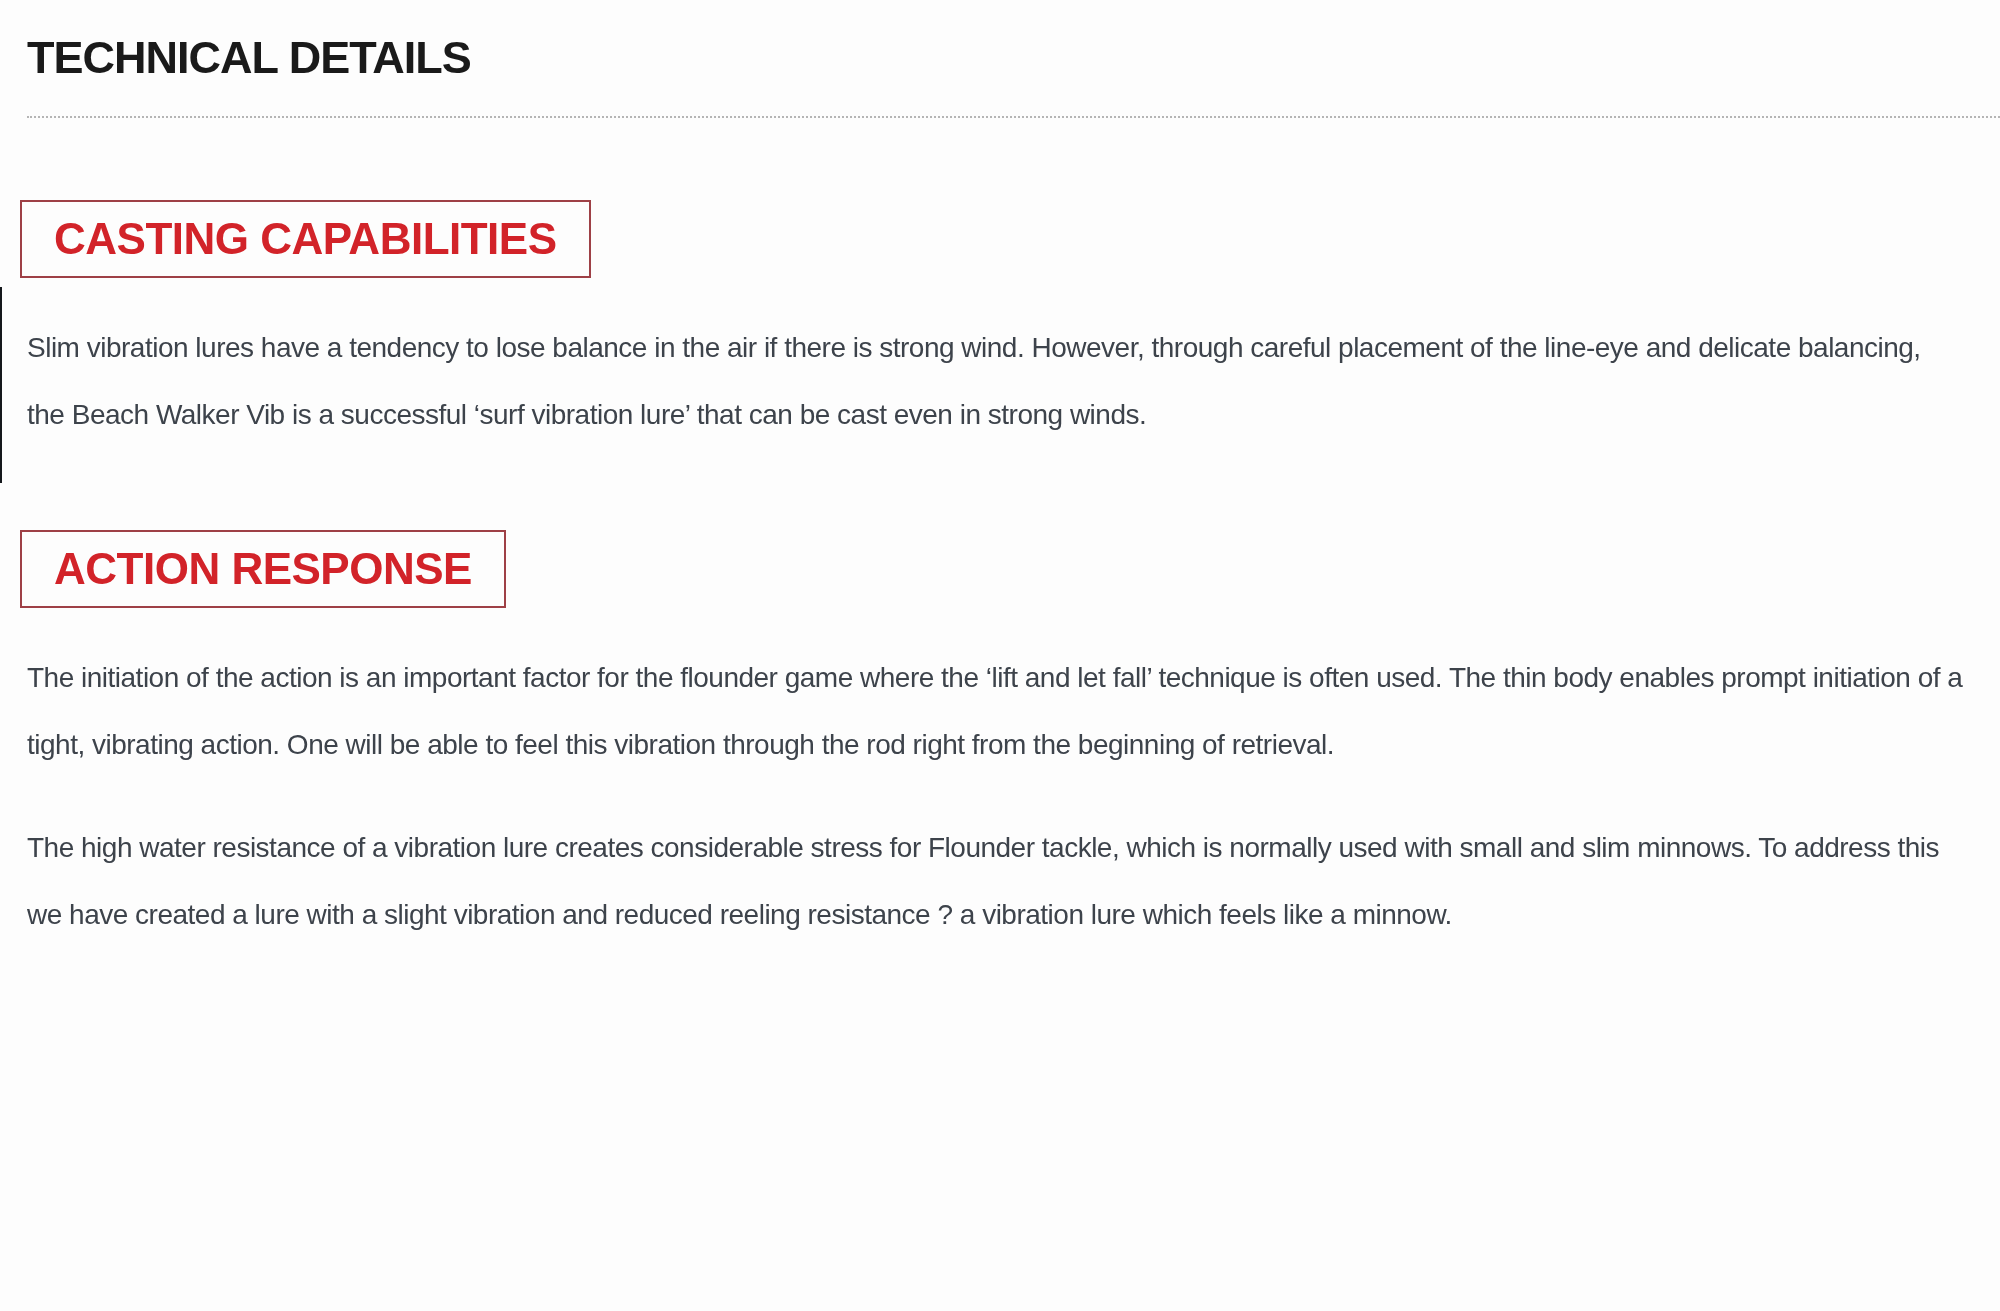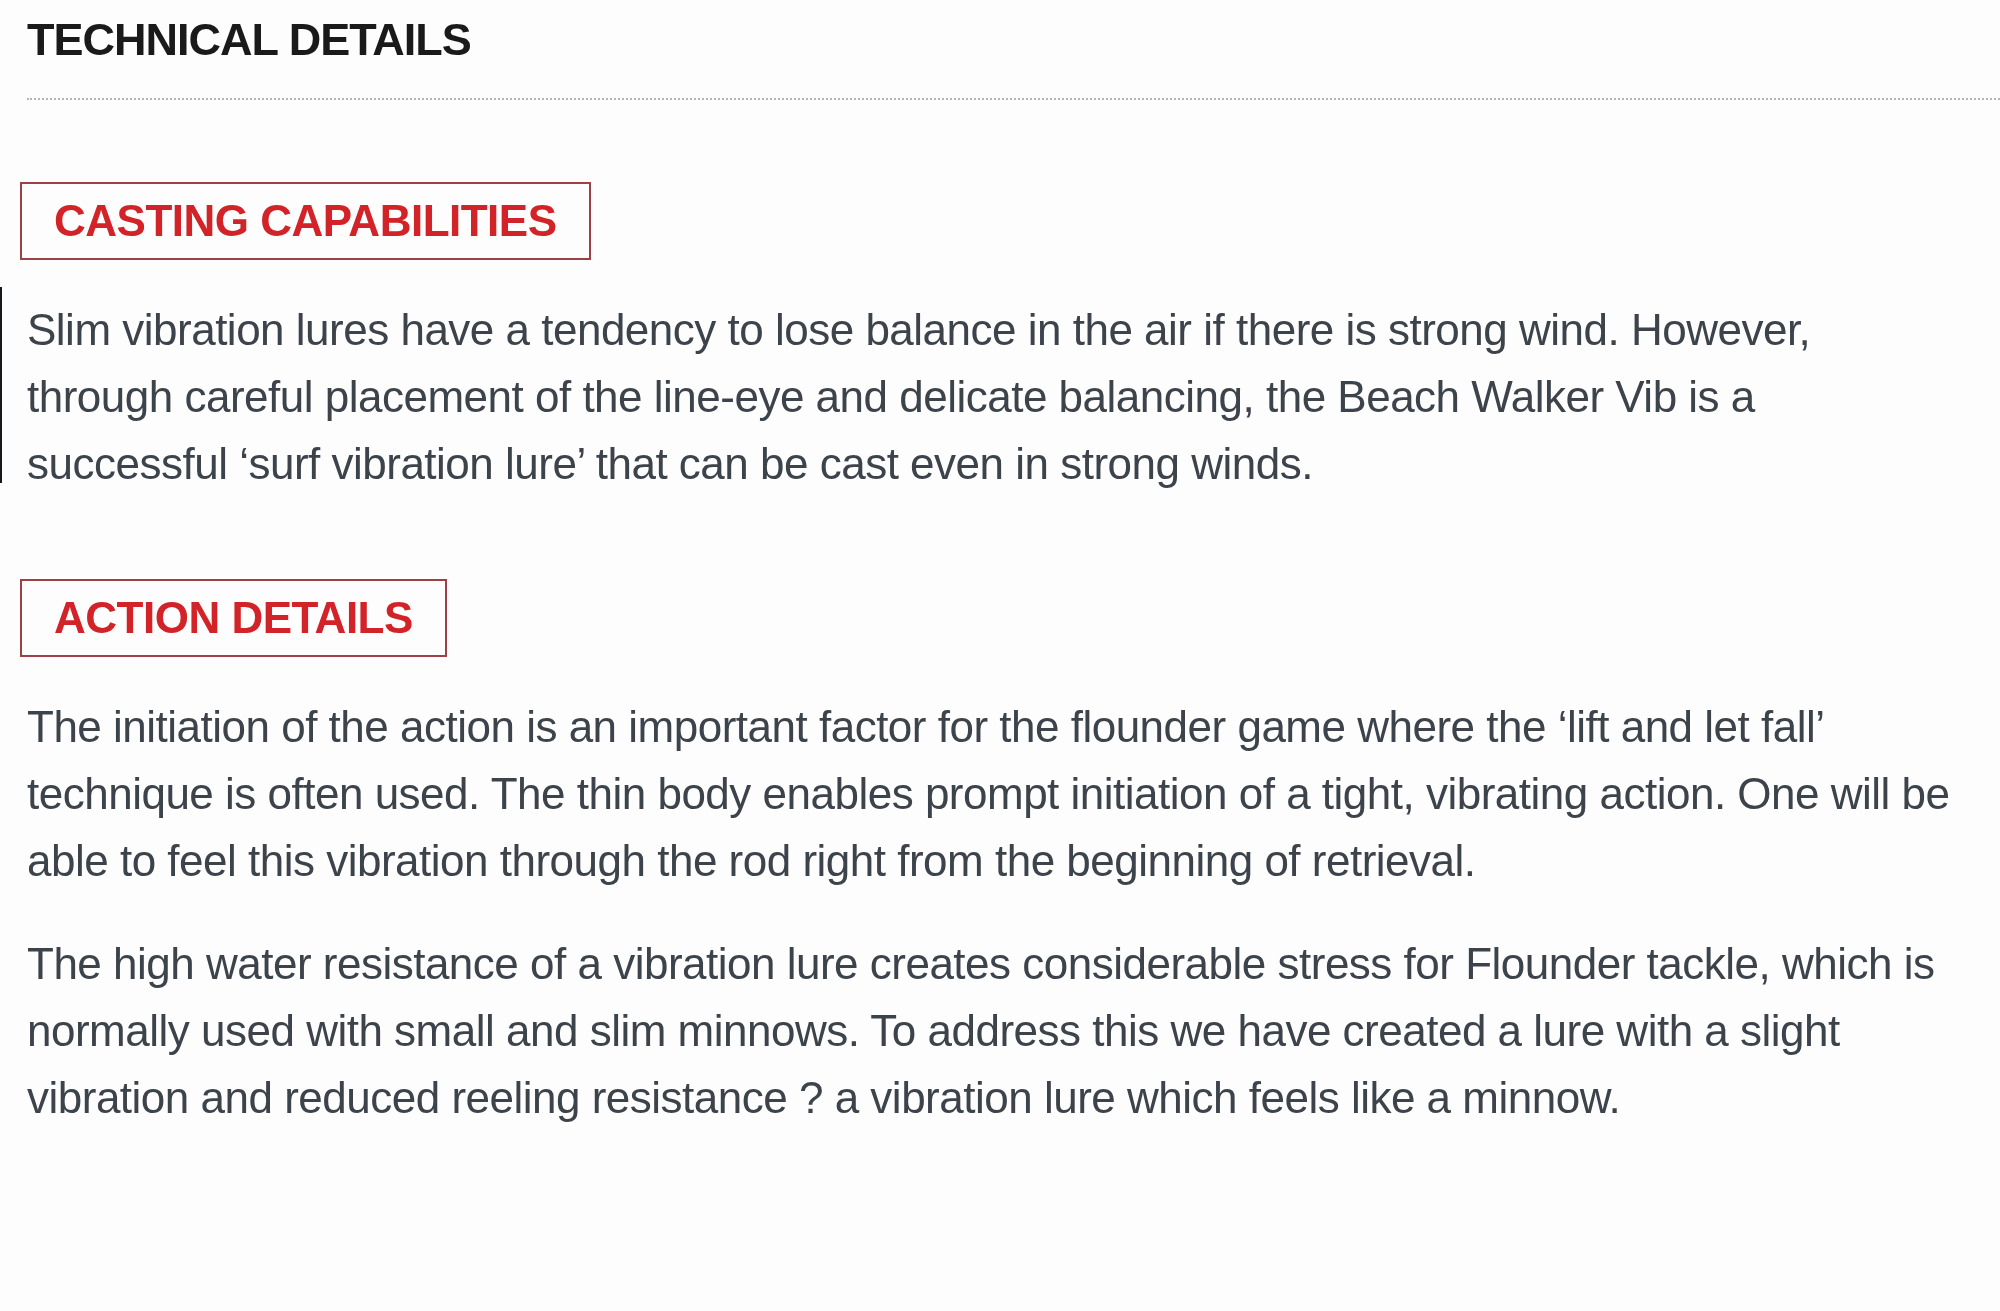--- a/index.html
+++ b/index.html
@@ -7,21 +7,21 @@
     width: 2000px;
     height: 1311px;
     background: #fdfdfd;
     font-family: "Liberation Sans", sans-serif;
     overflow: hidden;
   }
   .page {
     position: relative;
     width: 2000px;
     height: 1311px;
-    padding-top: 14px;
+    padding-top: 32px;
   }
   
   .edge-artifact {
     position: absolute;
     left: 0;
     top: 287px;
     width: 2px;
     height: 196px;
     background: #15181c;
   }
@@ -50,21 +50,21 @@
     font-weight: 700;
     letter-spacing: -0.5px;
     color: #d22329;
     line-height: 42px;
     white-space: nowrap;
   }
   .section-body {
     margin-left: 7px;   
     margin-top: 36px;
     margin-right: 35px;
-    font-size: 44px;
+    font-size: 28px;
     letter-spacing: -0.5px;
     line-height: 67px;
     color: #3d434b;
   }
 </style>
 </head>
 <body>
 
 <div class="page">
 
@@ -78,21 +78,21 @@
 
     <section class="section">
       <div class="section-title-box">
         <span class="section-title">CASTING CAPABILITIES</span>
       </div>
       <p class="section-body">Slim vibration lures have a tendency to lose balance in the air if there is strong wind. However, through careful placement of the line-eye and delicate balancing, the Beach Walker Vib is a successful ‘surf vibration lure’ that can be cast even in strong winds.</p>
     </section>
 
     <section class="section">
       <div class="section-title-box">
-        <span class="section-title">ACTION DETAILS</span>
+        <span class="section-title">ACTION RESPONSE</span>
       </div>
       <p class="section-body">The initiation of the action is an important factor for the flounder game where the ‘lift and let fall’ technique is often used. The thin body enables prompt initiation of a tight, vibrating action. One will be able to feel this vibration through the rod right from the beginning of retrieval.</p>
     </section>
 
     <section class="section">
       <p class="section-body">The high water resistance of a vibration lure creates considerable stress for Flounder tackle, which is normally used with small and slim minnows. To address this we have created a lure with a slight vibration and reduced reeling resistance ? a vibration lure which feels like a minnow.</p>
     </section>
 
   </main>
 </div>

